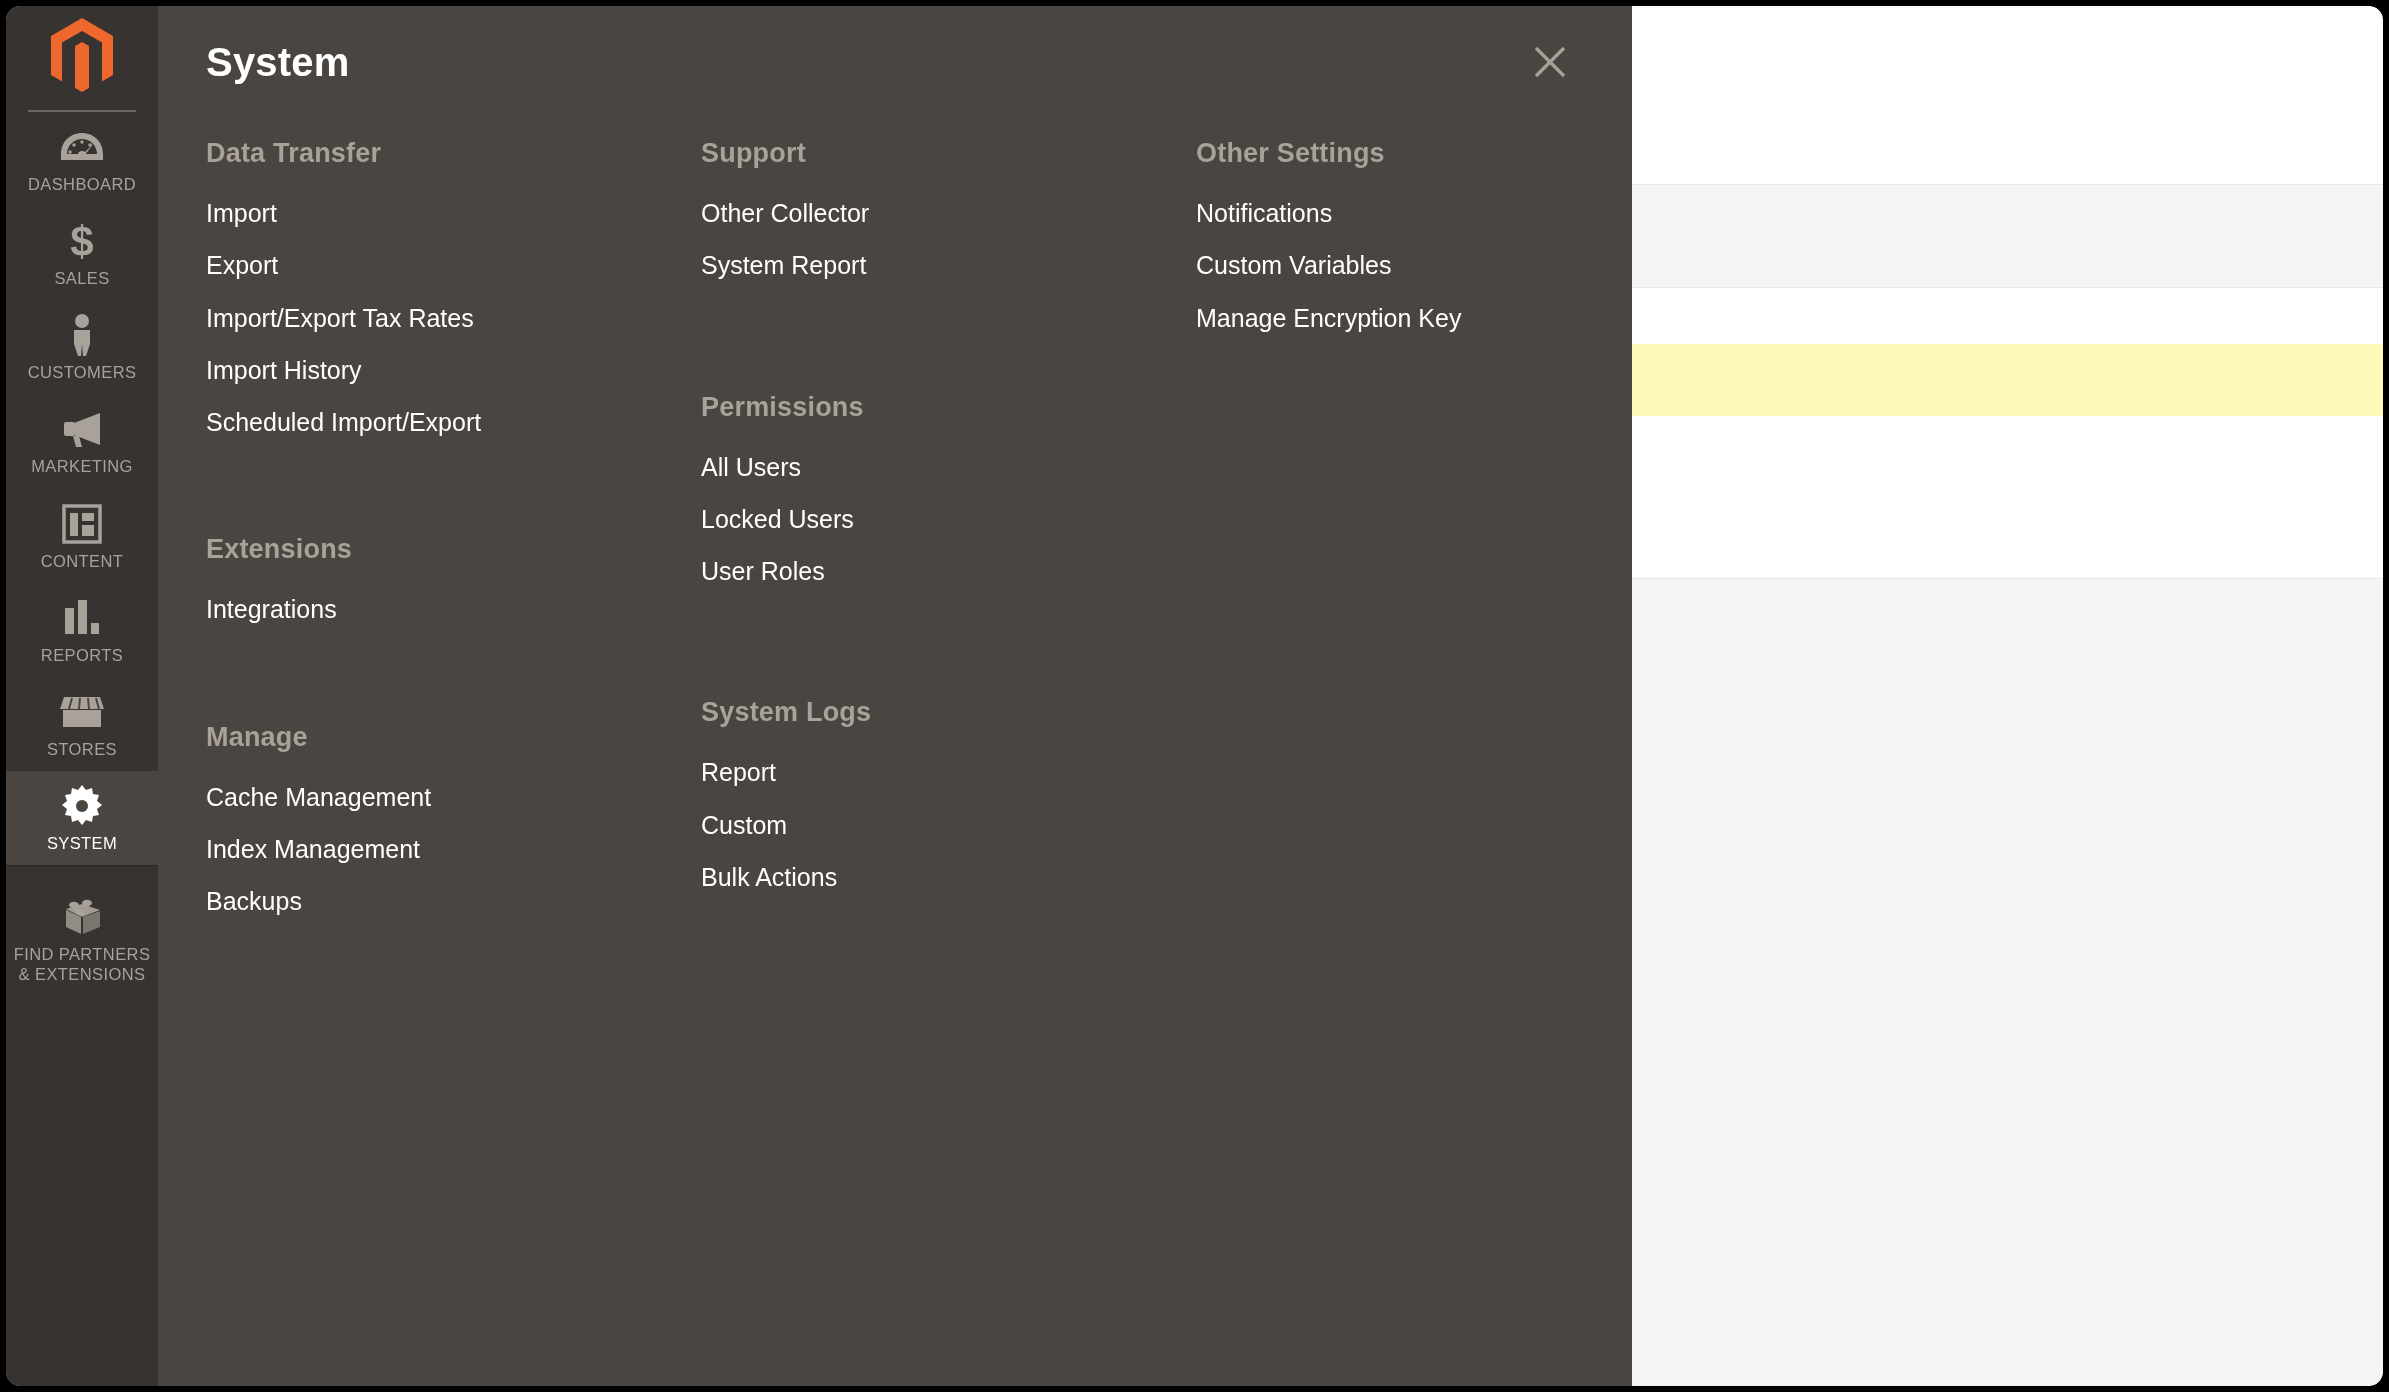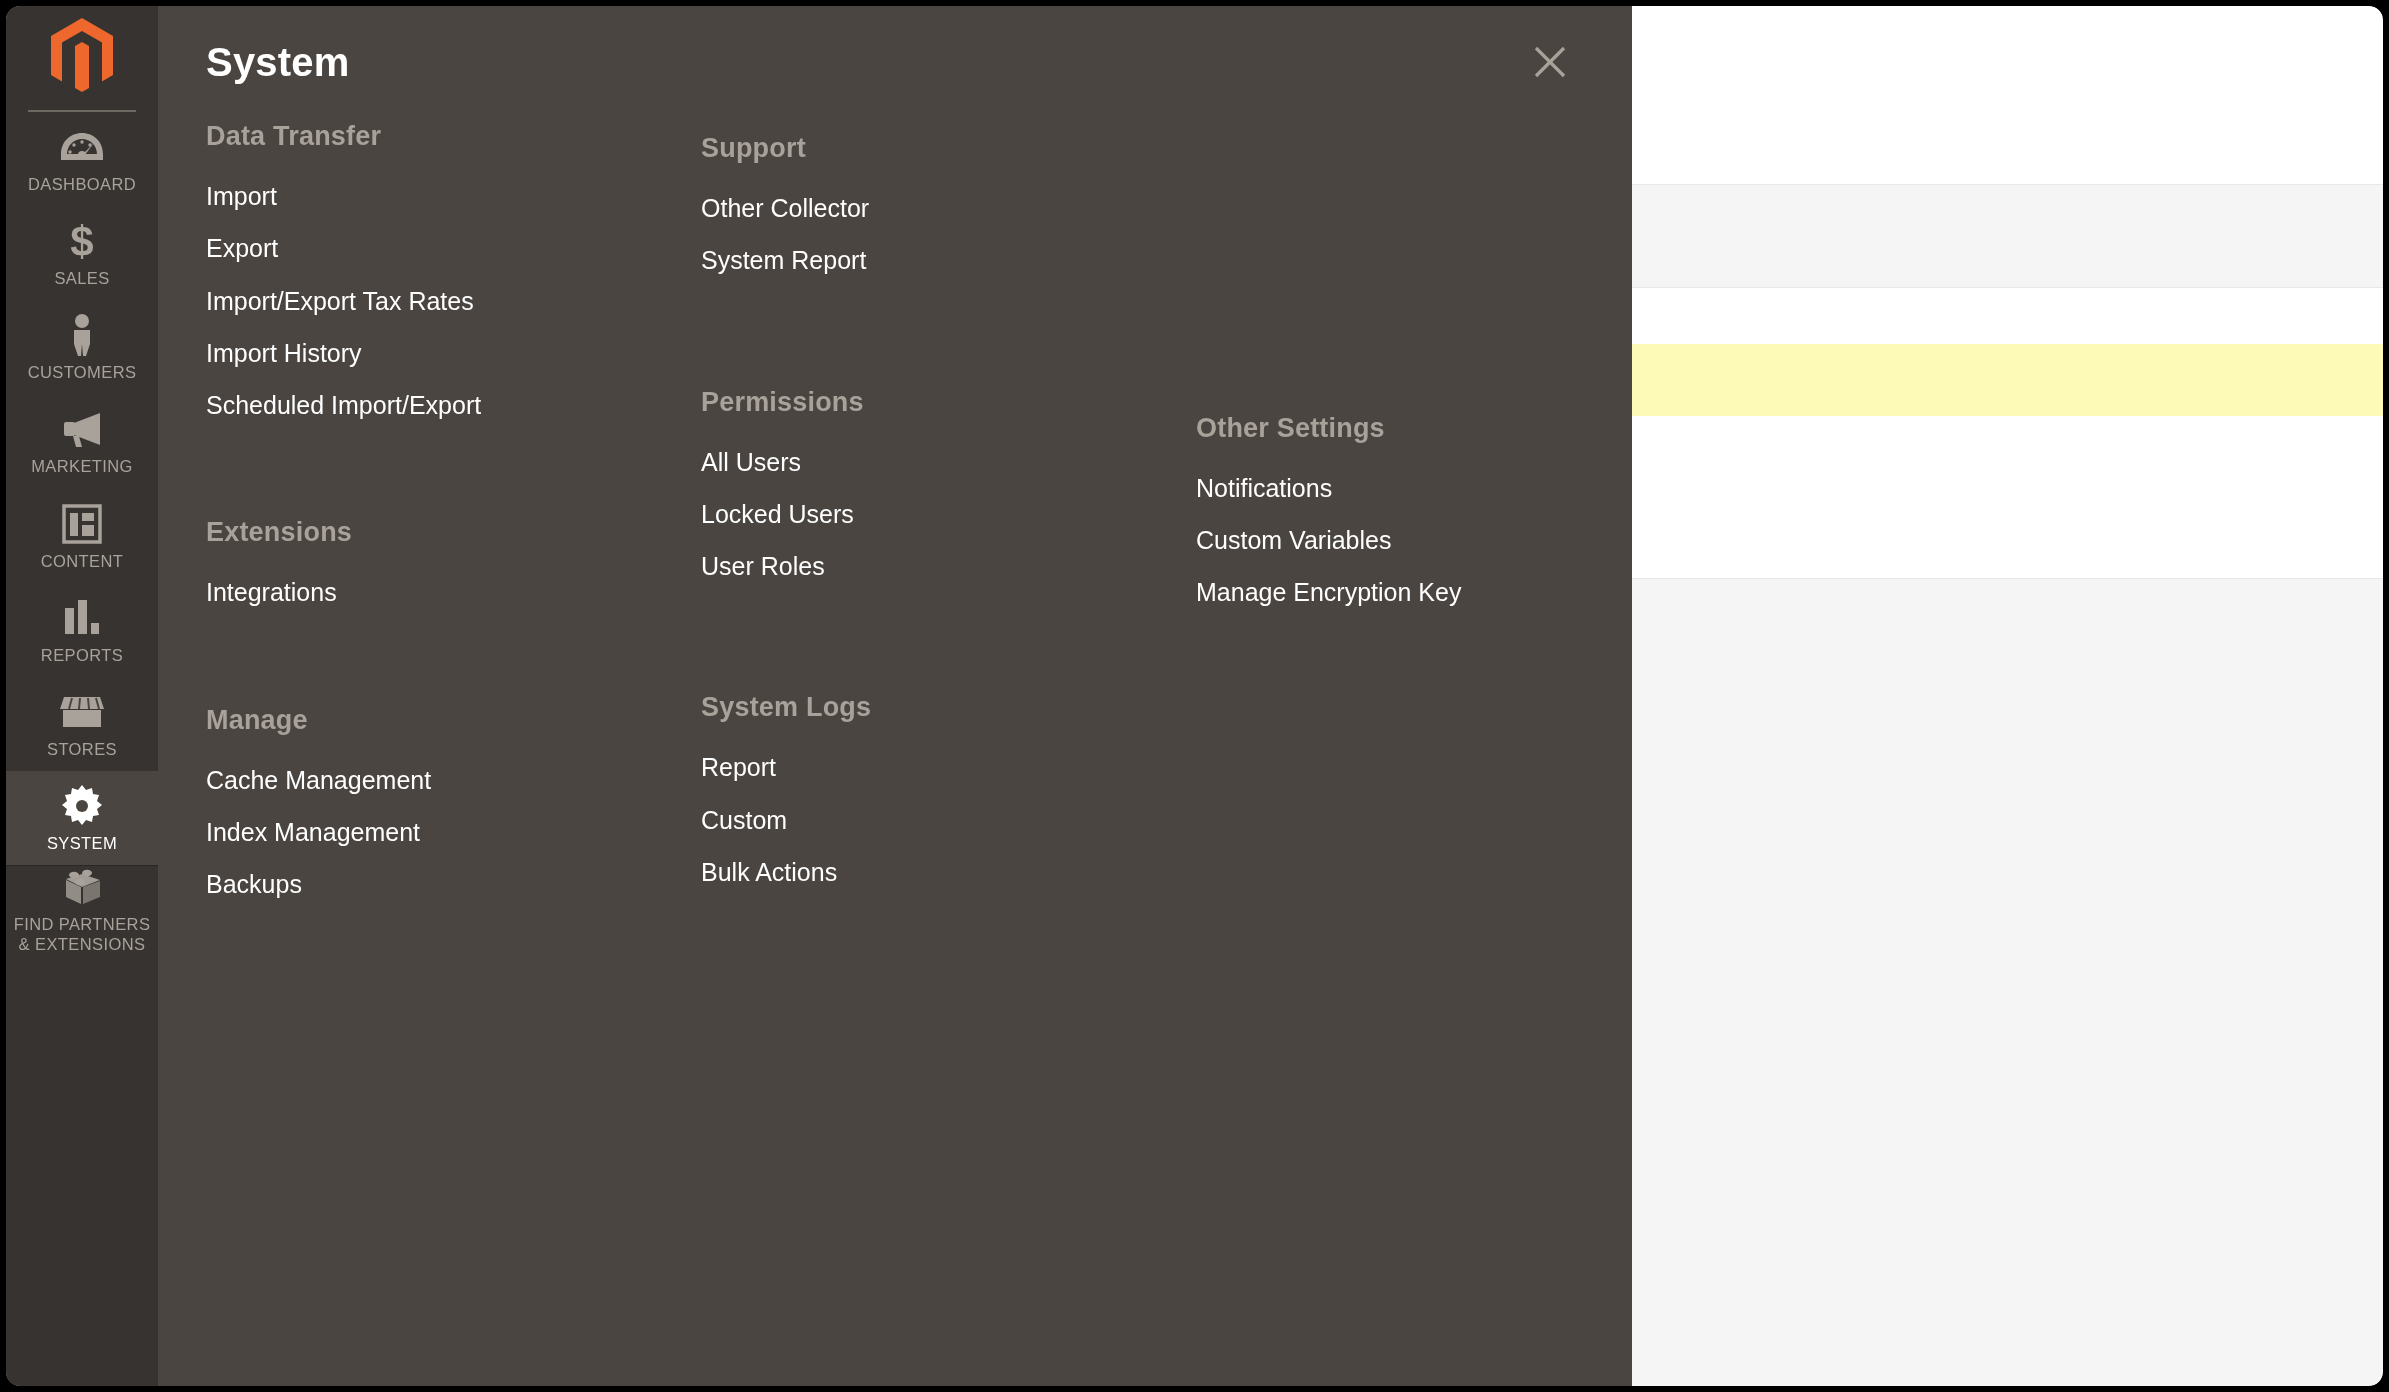--- a/index.html
+++ b/index.html
@@ -85,21 +85,21 @@
     font-size: 16.5px;
     letter-spacing: 0.4px;
     text-align: center;
     line-height: 1.22;
     white-space: pre-line;
   }
   .nav-item.active { background: #4a4540; }
   .nav-item.active .ico svg { fill: #ffffff; }
   .nav-item.active .nav-label { color: #ffffff; }
 
-  .nav-item.partners { border-top: 1px solid #2b2724; padding-top: 0; }
+  .nav-item.partners { border-top: 1px solid #2b2724; padding-top: 30px; }
 
   
   .menu-panel {
     position: absolute;
     left: 158px;
     top: 6px;
     width: 1474px;
     height: 1380px;
     background: #4a4540;
     z-index: 10;
@@ -127,24 +127,23 @@
     height: 56px;
     display: flex;
     align-items: center;
     justify-content: center;
     cursor: pointer;
   }
   .close-btn svg { display: block; }
 
   .panel-columns {
     position: absolute;
-    left: 0; top: 115px;
+    left: 0; top: 132px;
     width: 100%;
     display: flex;
-    align-items: center;
   }
   .panel-col { padding-left: 48px; }
   .panel-col.c1 { width: 495px; }
   .panel-col.c2 { width: 495px; }
   .panel-col.c3 { width: 460px; }
 
   .group { }
   .group-title {
     color: #a8a29b;
     font-size: 27px;

